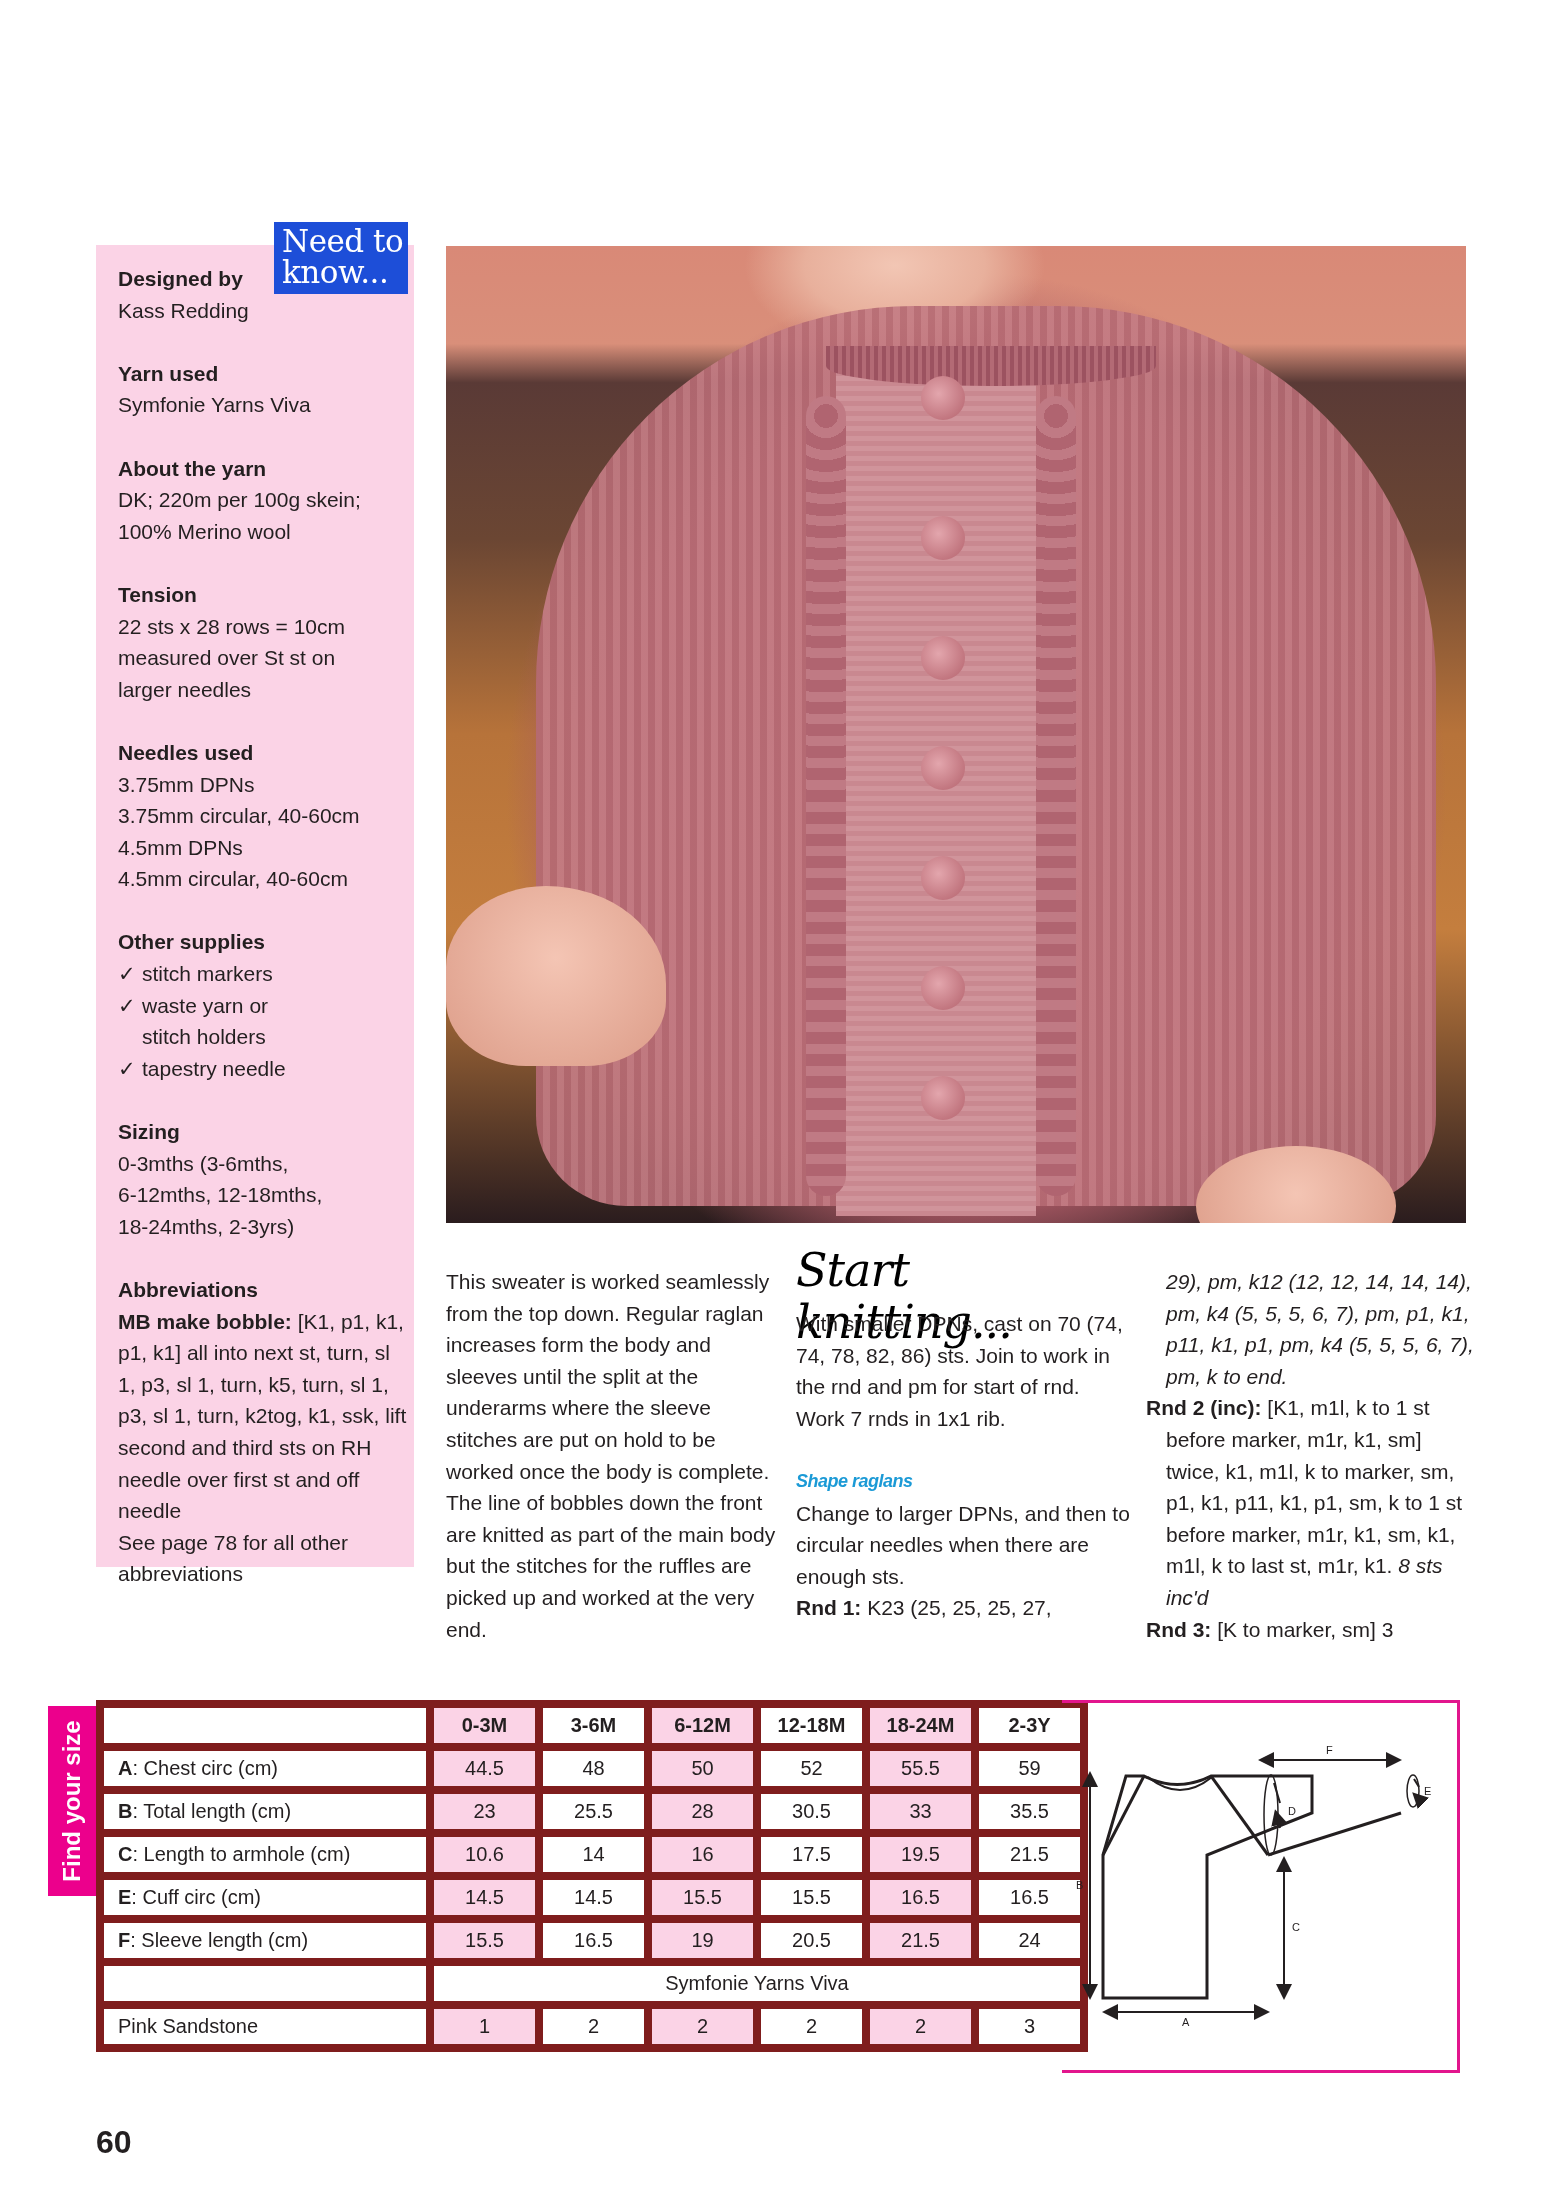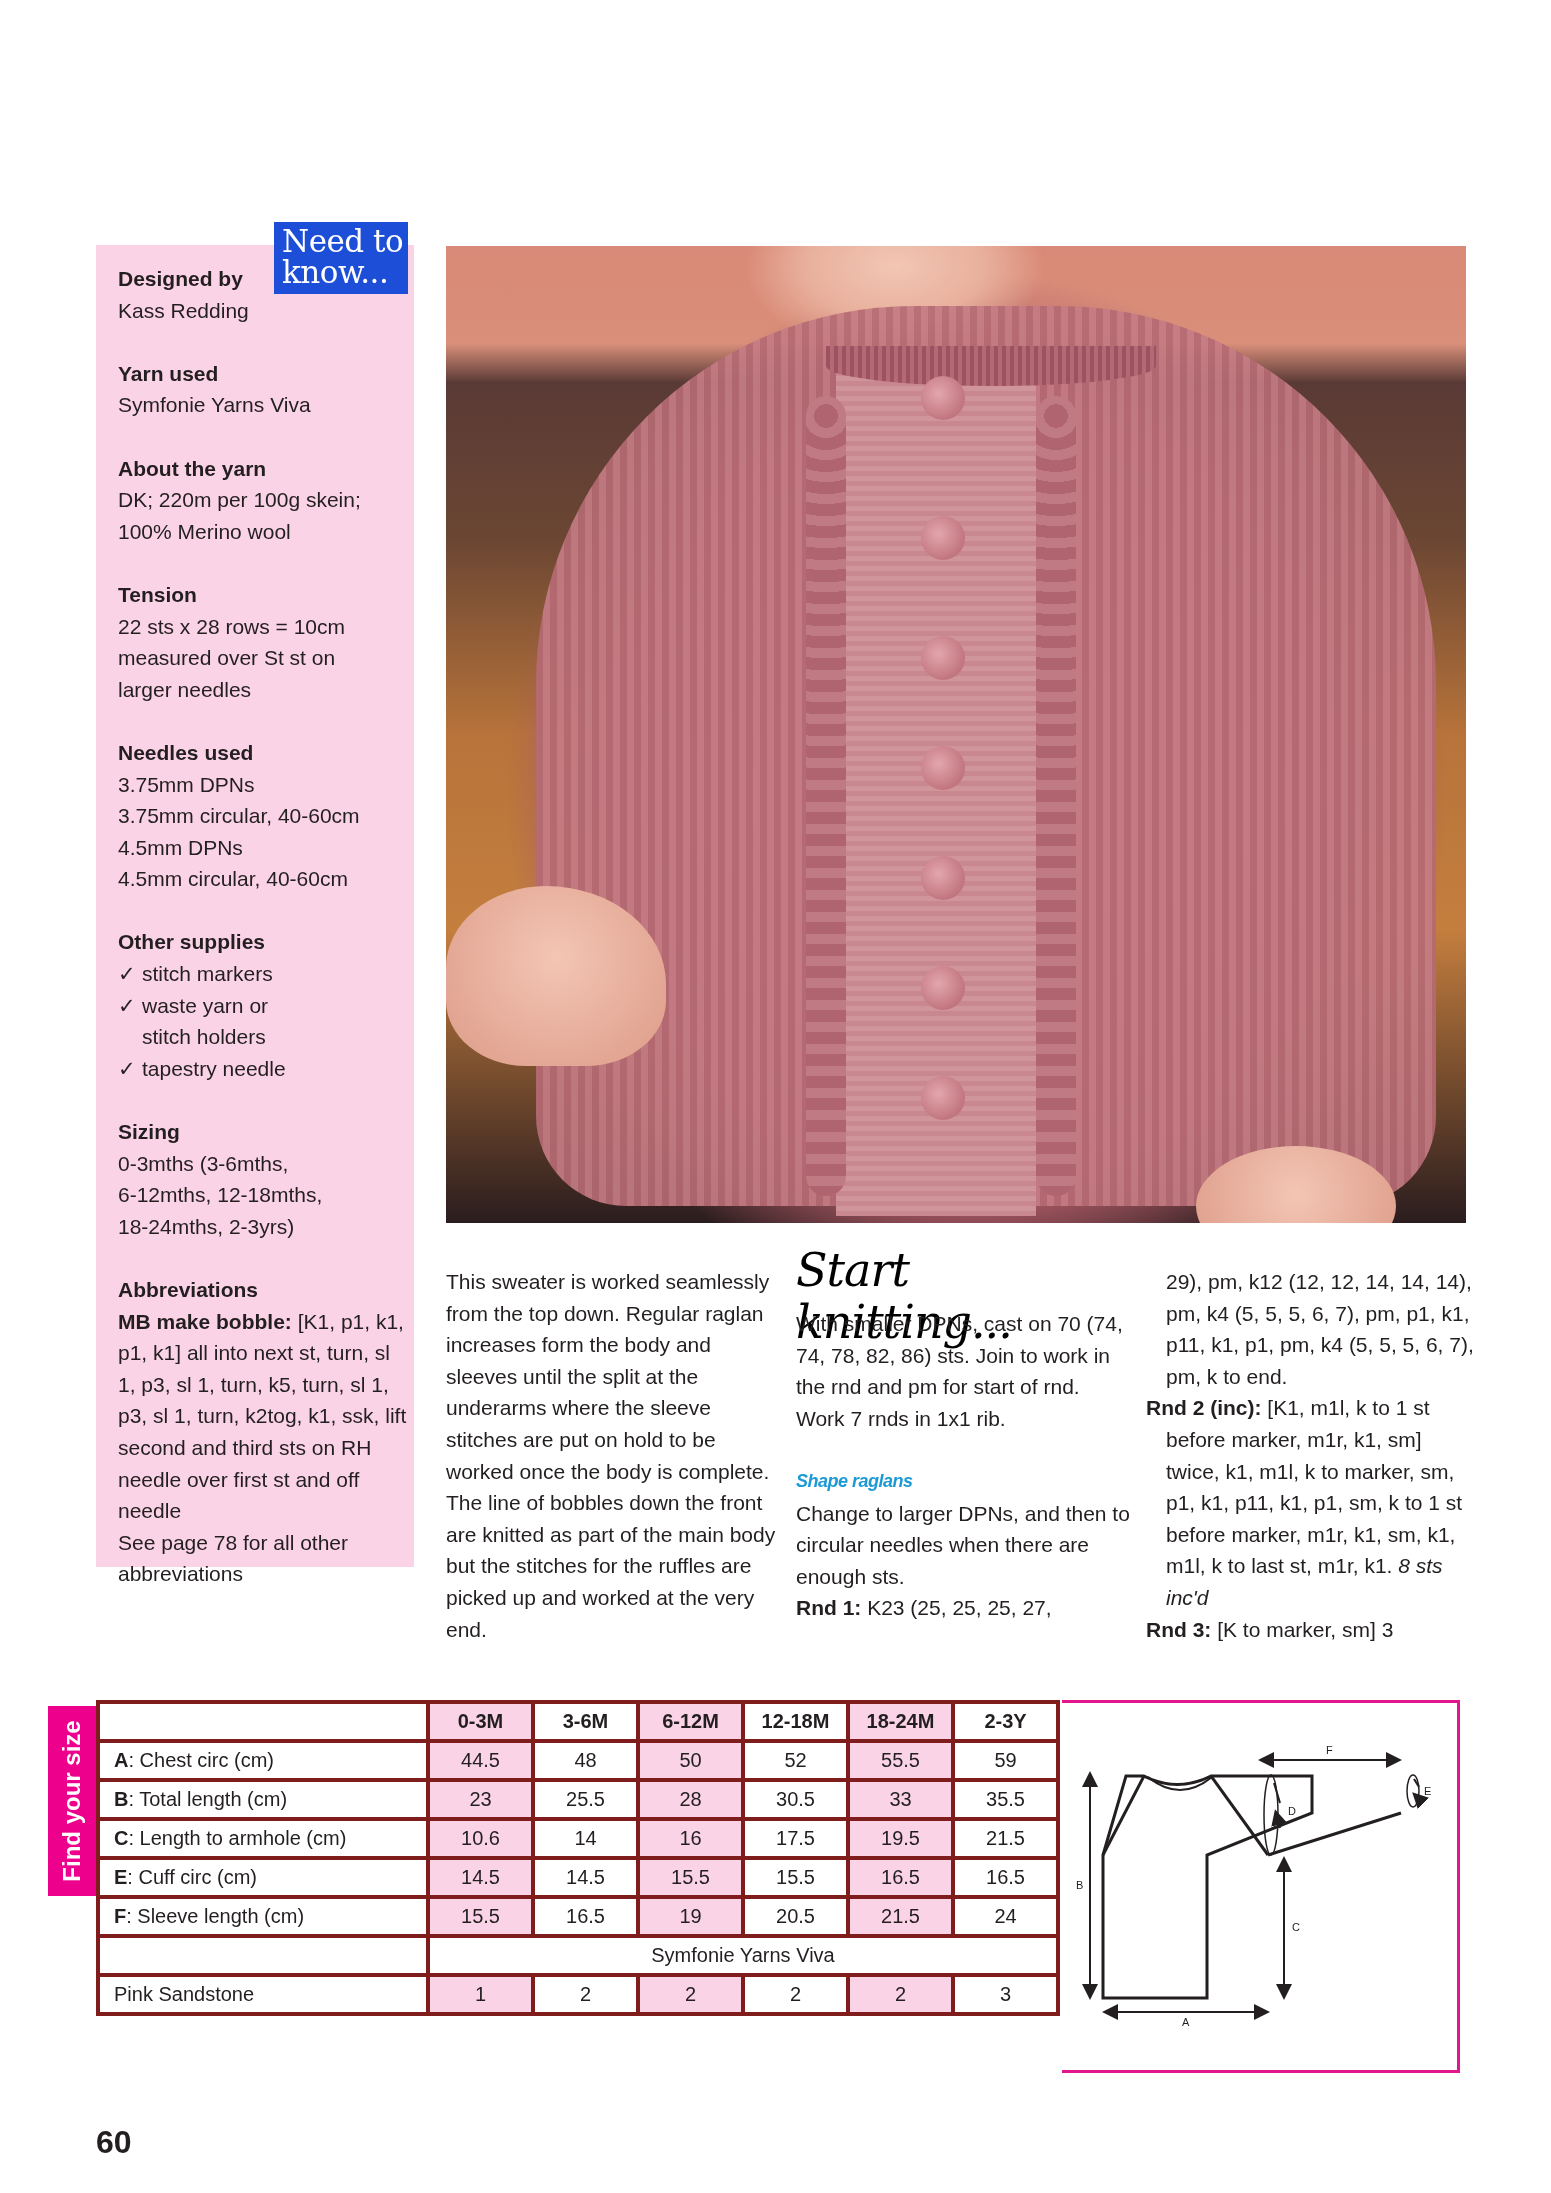--- a/index.html
+++ b/index.html
@@ -54,31 +54,31 @@
   .col { position: absolute; font-size: 21px; line-height: 31.6px; }
   .col p { margin: 0; }
   .col-intro { left: 446px; top: 1266px; width: 330px; }
   .col-start { left: 796px; top: 1244px; width: 340px; }
   .col-cont  { left: 1146px; top: 1266px; width: 330px; }
   .start-title { font-family: "DejaVu Serif", serif; font-style: italic; color: #000000;
                  font-size: 46px; line-height: 52px; height: 64px; letter-spacing: -1px; font-weight: normal; margin: 0; }
   .sub-head { color: #1b9ad6; font-weight: bold; font-style: italic; font-size: 18px;
               line-height: 31.6px; margin-top: 31.6px !important; letter-spacing: -0.5px; }
   .hang { padding-left: 20px; text-indent: -20px; }
-  .indent { padding-left: 20px; }
+  .indent { padding-left: 20px; font-style: italic; }
   .col b { font-weight: bold; }
 
   
   .size-tab { position: absolute; left: 48px; top: 1706px; width: 48px; height: 190px;
               background: #ec008c; }
   .size-tab span { position: absolute; left: 50%; top: 50%; color: #ffffff; font-weight: bold;
               font-size: 24px; white-space: nowrap; transform: translate(-50%,-50%) rotate(-90deg); }
   table.sizes { position: absolute; left: 96px; top: 1700px; border-collapse: collapse;
                 font-size: 20px; }
-  table.sizes td, table.sizes th { border: 4px solid #7f1d1d; height: 35px; padding: 0;
+  table.sizes td, table.sizes th { border: 8px solid #7f1d1d; height: 35px; padding: 0;
                 text-align: center; }
   table.sizes th { font-weight: bold; font-size: 20px; }
   table.sizes .lab { width: 330px; text-align: left; padding-left: 14px; box-sizing: border-box; }
   table.sizes .lab b { font-weight: bold; }
   table.sizes .c { width: 101px; }
   table.sizes .pink { background: #fbd3e6; }
 
   
   .schematic-box { position: absolute; left: 1062px; top: 1700px; width: 398px; height: 373px;
                    border-right: 3px solid #e2168d; border-bottom: 3px solid #e2168d; border-top: 3px solid #e2168d;

